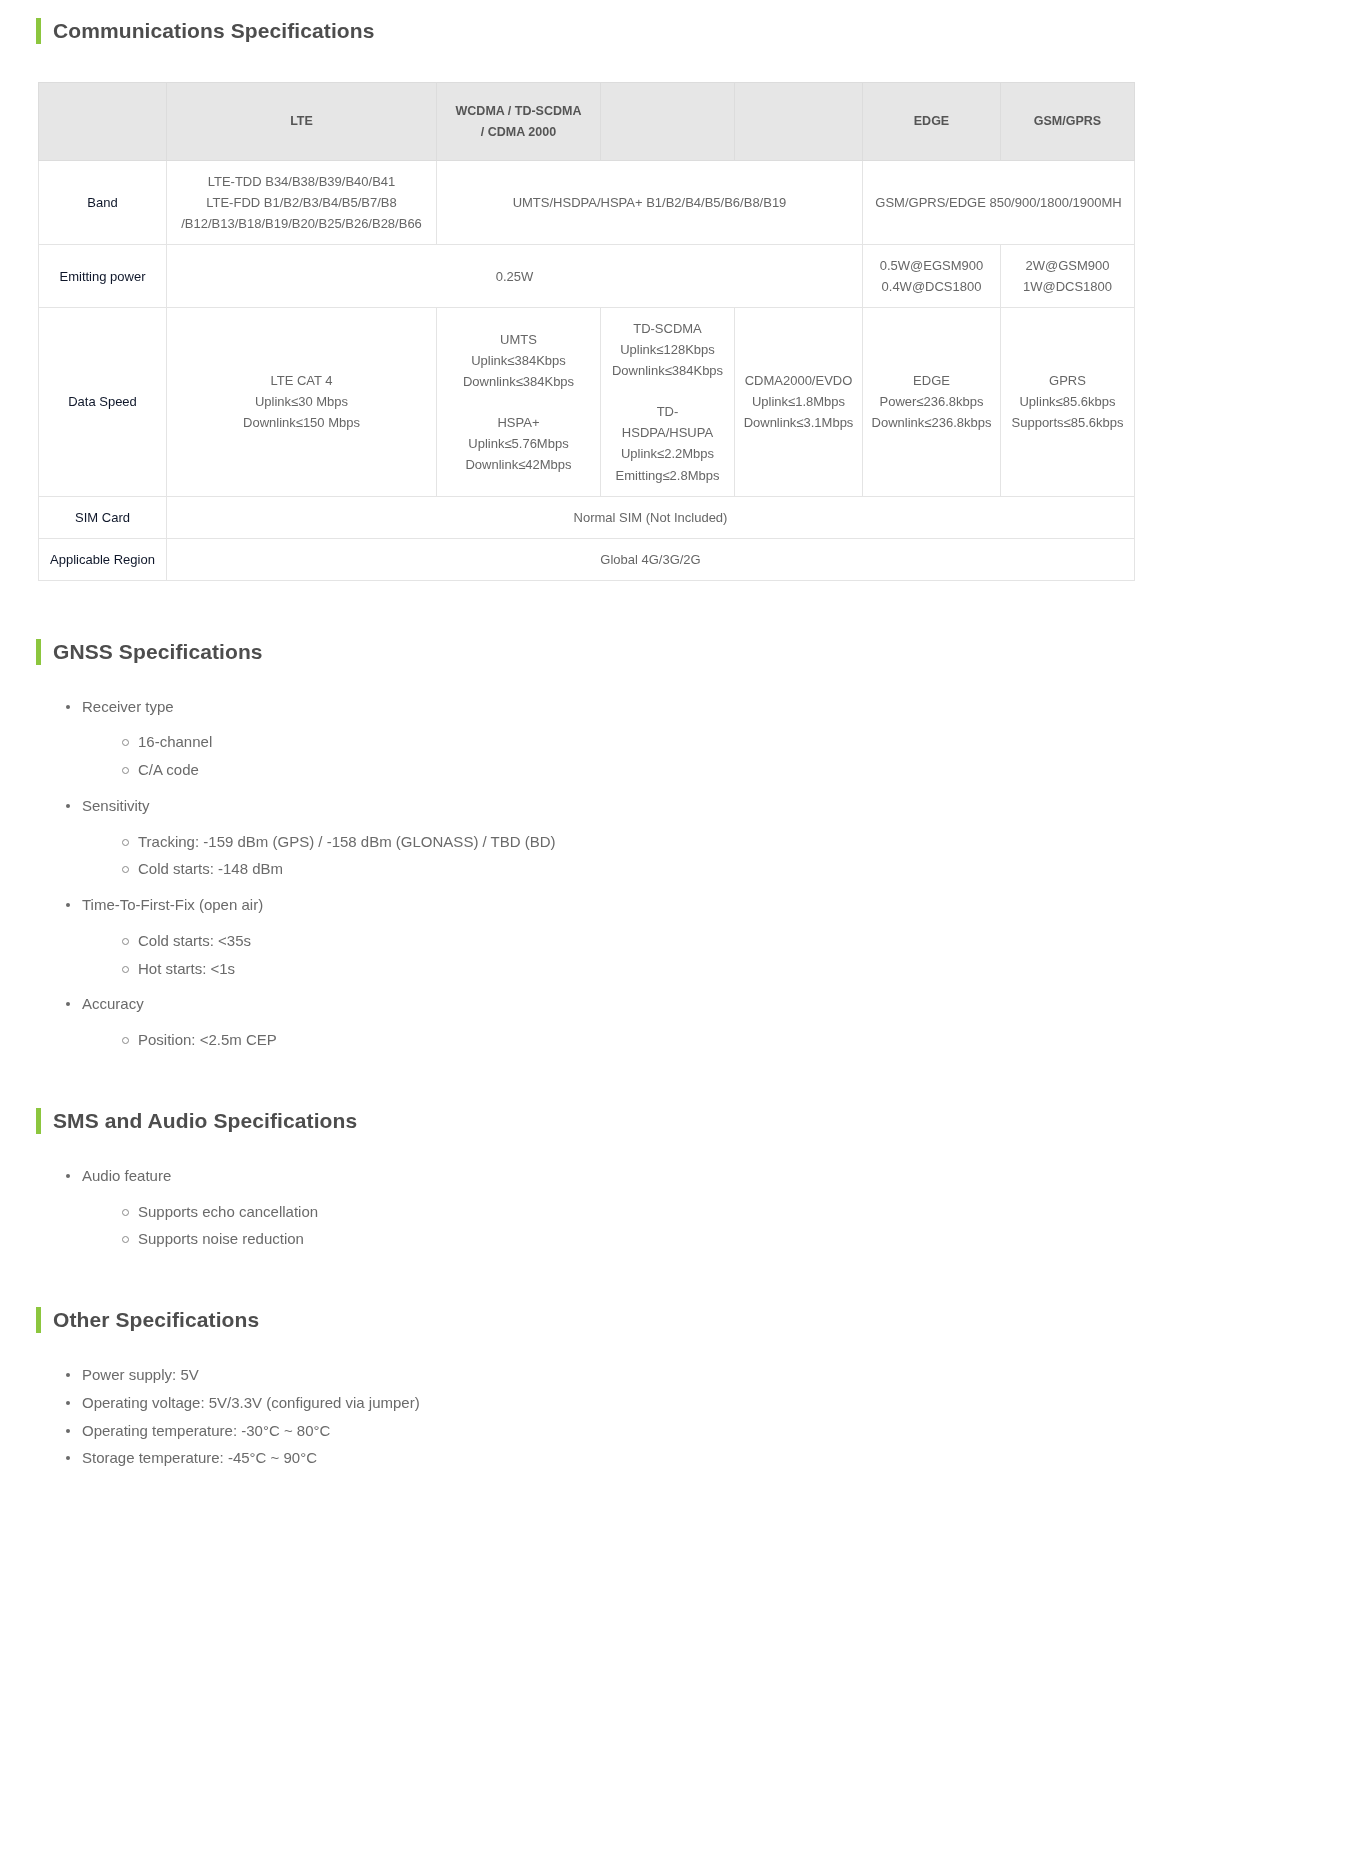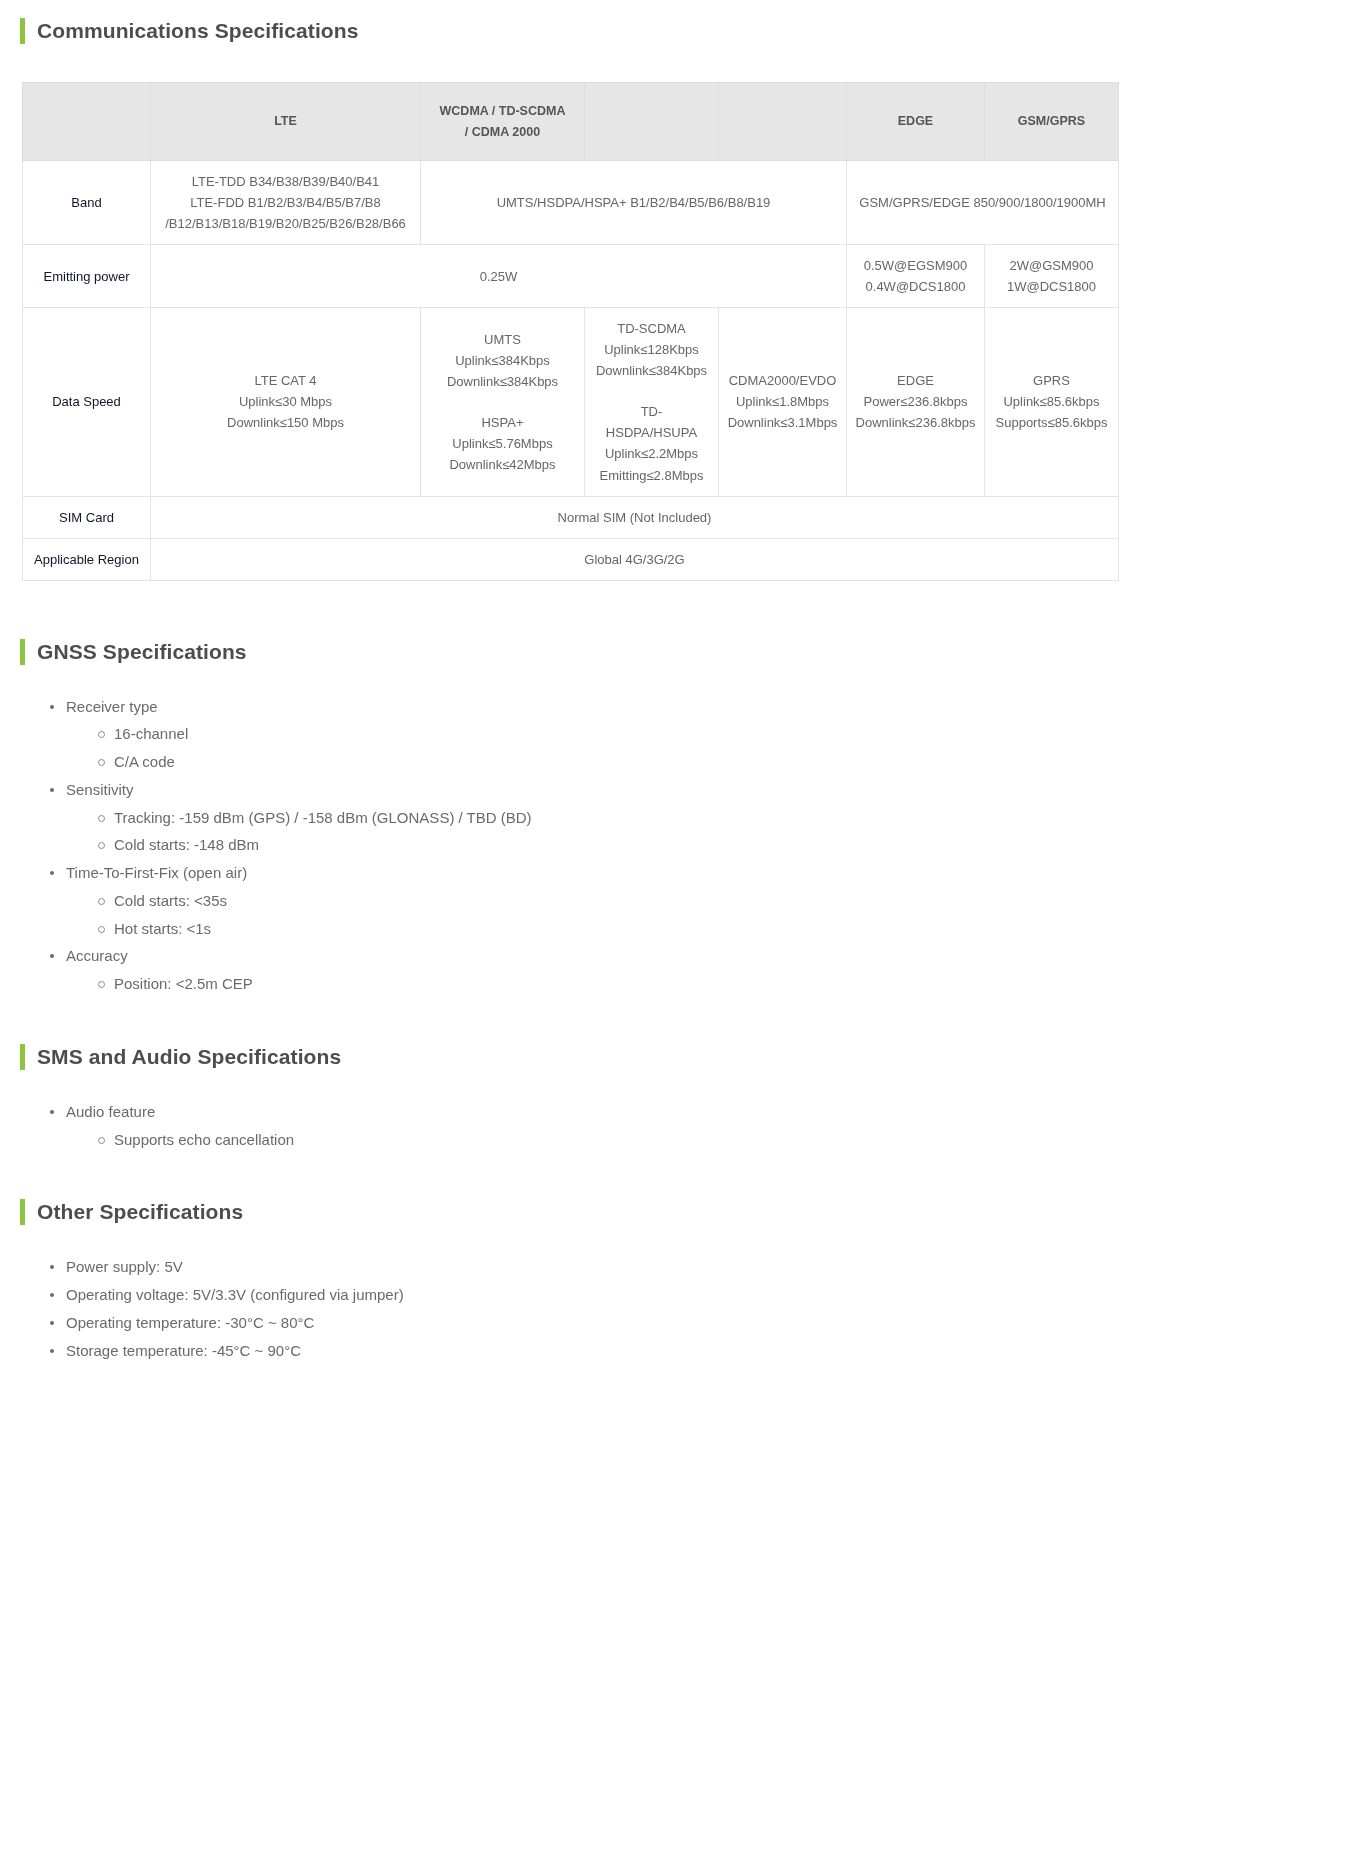--- a/index.html
+++ b/index.html
@@ -9,21 +9,21 @@
     background: #ffffff;
   }
   body {
     width: 1359px;
     min-height: 1852px;
     font-family: "Liberation Sans", sans-serif;
     color: #555555;
     -webkit-font-smoothing: antialiased;
   }
   .page {
-    padding: 18px 28px 30px 20px;
+    padding: 18px 28px 30px 36px;
   }
 
   
   .section-heading {
     display: flex;
     align-items: center;
     margin: 0 0 10px 0;
     padding: 0;
   }
   .heading-bar {
@@ -97,21 +97,21 @@
     content: "";
     position: absolute;
     left: 6px;
     top: 12px;
     width: 4px;
     height: 4px;
     border-radius: 50%;
     background: #6a6a6a;
   }
   .sub-list {
-    margin: 0;
+    margin: 8px;
     padding: 0 0 0 26px;
     list-style: none;
   }
   .sub-list > li {
     position: relative;
     font-size: 15px;
     color: #6a6a6a;
     line-height: 1.85;
     padding-left: 22px;
   }
@@ -275,20 +275,21 @@
 
   <div class="block-spacer-md"></div>
 
   <div class="section-heading">
     <span class="heading-bar"></span>
     <span class="heading-text">SMS and Audio Specifications</span>
   </div>
   <ul class="spec-list">
       <li><span class="li-text">Audio feature</span><ul class="sub-list">
           <li>Supports echo cancellation</li>
+          <li>Supports noise reduction</li>
         </ul></li>
     </ul>
 
   <div class="block-spacer-md"></div>
 
   <div class="section-heading">
     <span class="heading-bar"></span>
     <span class="heading-text">Other Specifications</span>
   </div>
   <ul class="spec-list">

